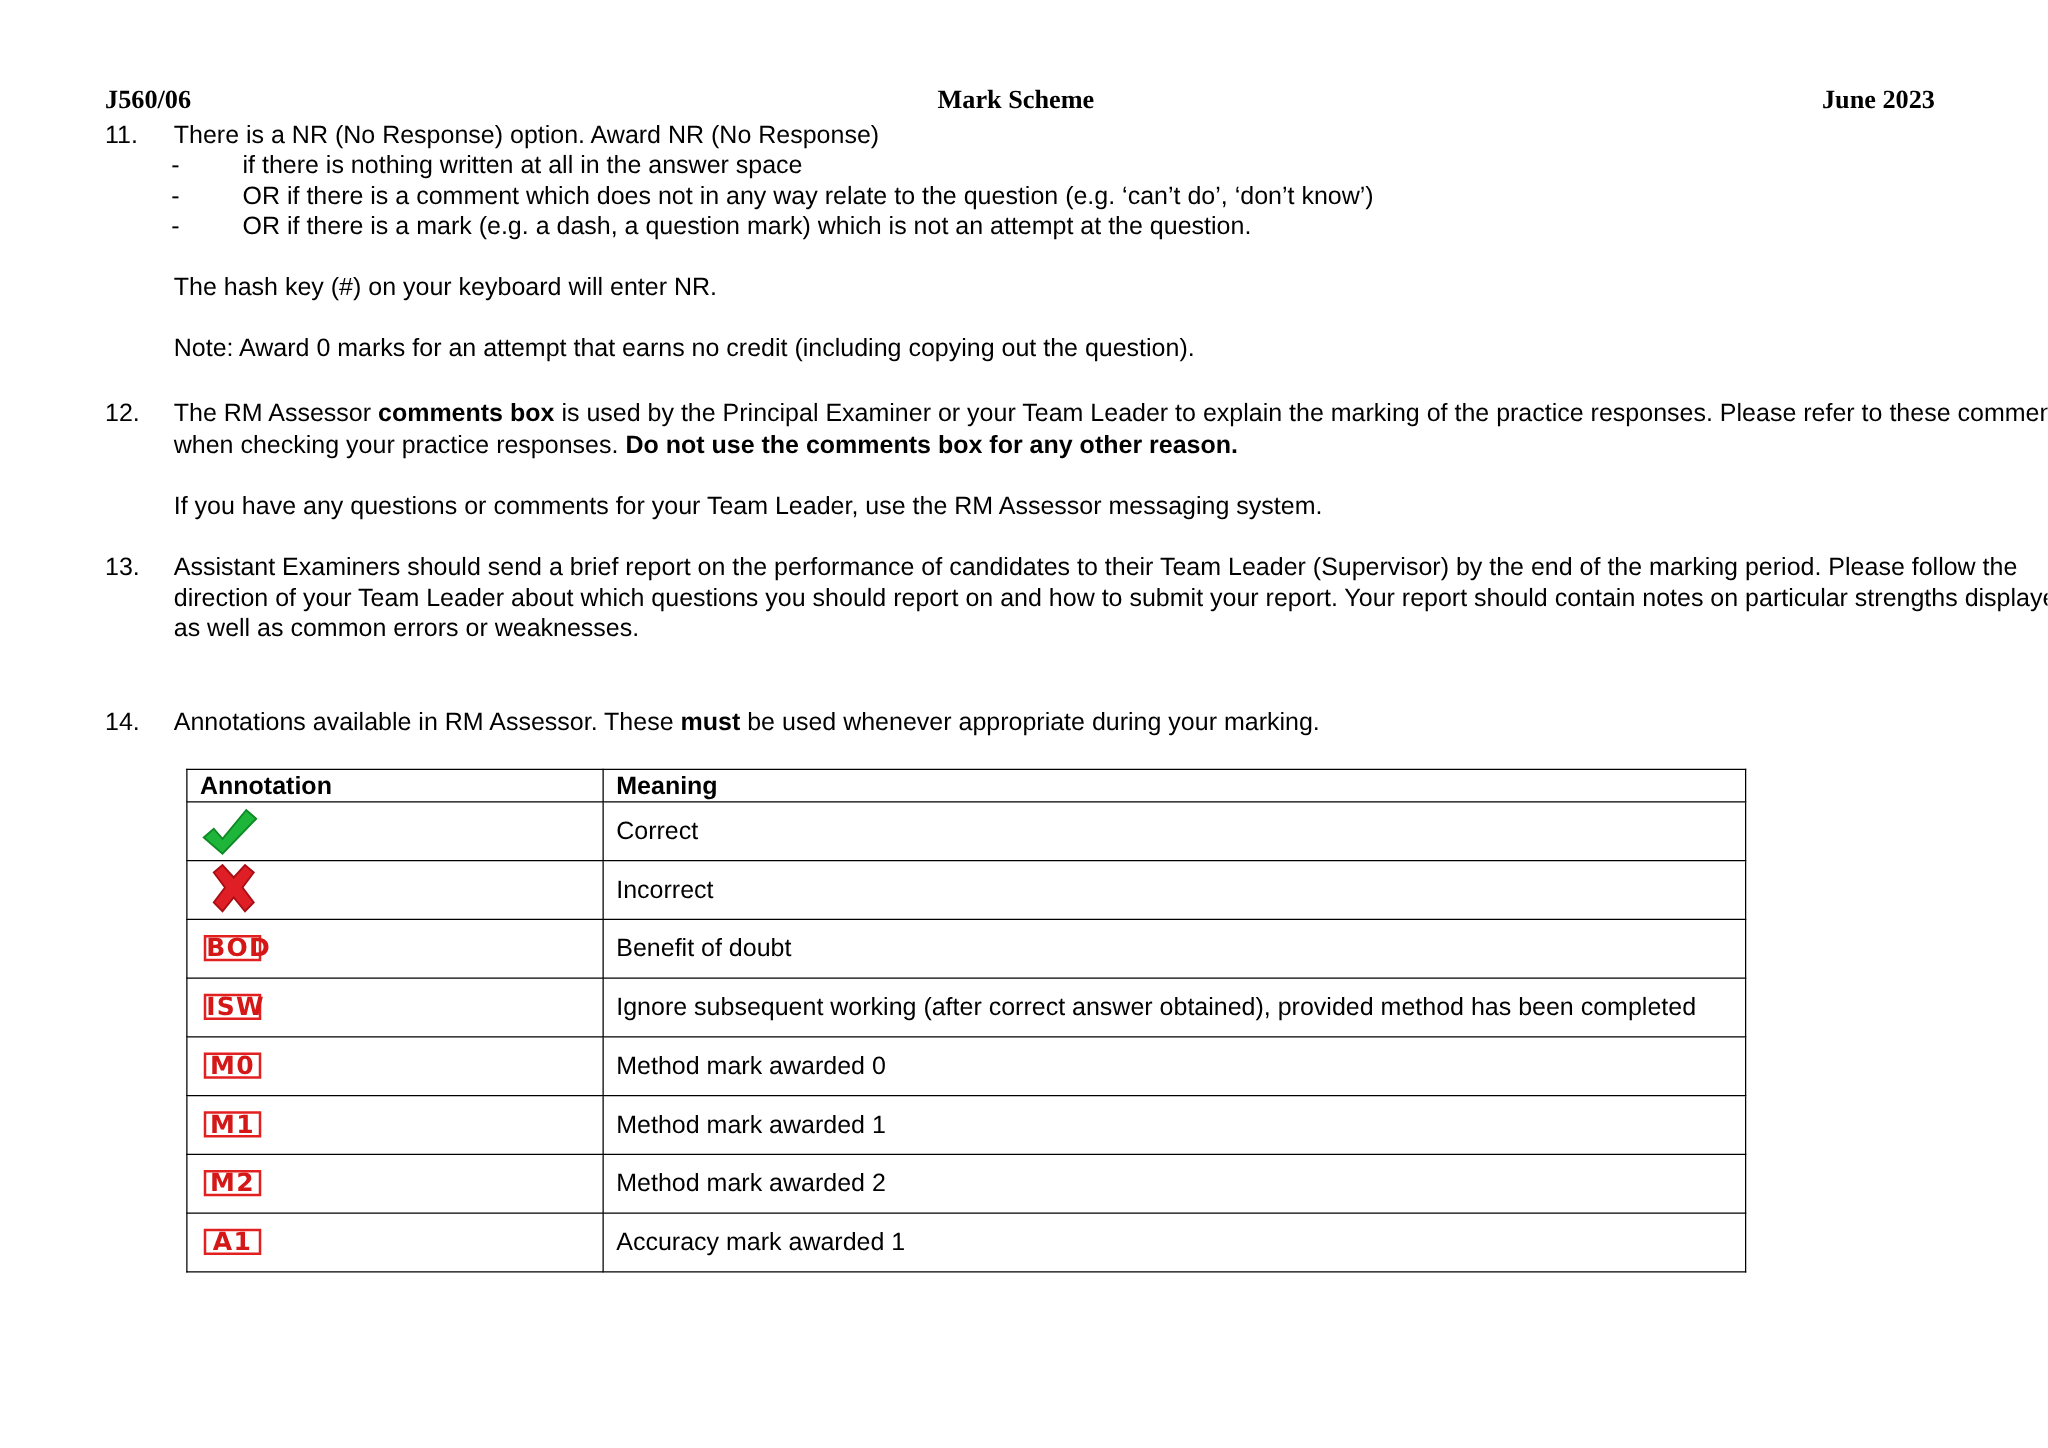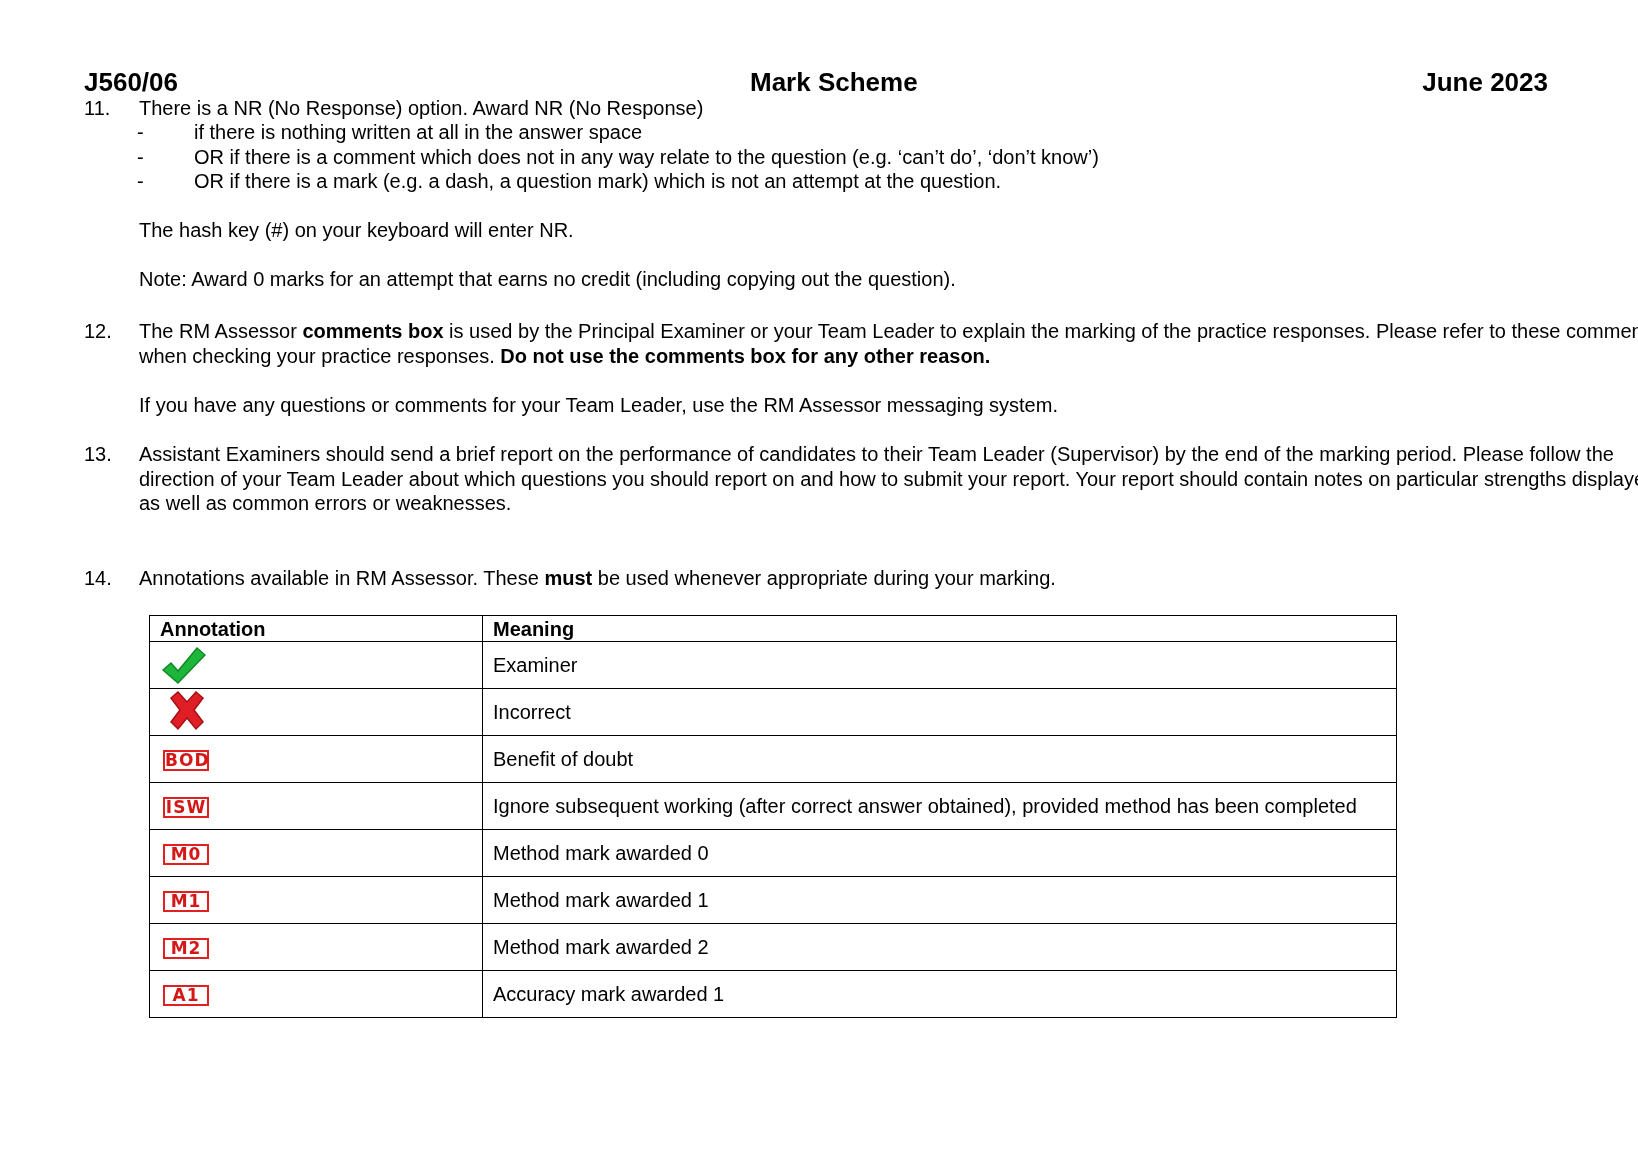--- a/index.html
+++ b/index.html
@@ -1,31 +1,31 @@
 <!DOCTYPE html>
 <html><head>
 <meta charset="utf-8">
 <style>
   html, body { margin:0; padding:0; background:#fff; }
   body { width:1638px; height:1158px; position:relative; overflow:hidden;
          font-family:"Liberation Sans", sans-serif; color:#000; font-size:20px; }
-  .hdr { position:absolute; top:67px; font-weight:bold; font-size:26px; }
+  .hdr { position:absolute; top:67px; font-weight:bold; font-size:21px;font-family:Liberation Serif, serif; }
   .p { position:absolute; left:84px; right:0; line-height:24.5px; }
   .num { position:absolute; left:0; }
   .body { position:absolute; left:55px; width:1520px; }
   .dash { position:absolute; left:53px; }
   .dtext { position:absolute; left:110px; }
   table { position:absolute; left:149px; top:615px; width:1248px;
           border-collapse:collapse; font-size:20px; }
   td, th { border:1.5px solid #000; padding:0 10px; text-align:left; vertical-align:middle; }
   th { height:24px; font-weight:bold; padding-top:1px; }
   td { height:46px; }
   td.c1 { width:312px; }
   .badge { display:inline-block; border:2px solid #e32020; color:#d41818; font-weight:bold;
-           font-family:"DejaVu Sans", sans-serif; font-size:17px; line-height:17px;
+           font-family:"DejaVu Sans", sans-serif; font-size:20px; line-height:17px;
            width:42px; text-align:center; letter-spacing:1px; margin-left:3px; }
   svg { display:block; }
 </style>
 </head>
 <body>
 
 <div class="hdr" style="left:84px">J560/06</div>
 <div class="hdr" style="left:750px">Mark Scheme</div>
 <div class="hdr" style="right:90px">June 2023</div>
 
@@ -73,21 +73,21 @@
       <tr>
     <th>Annotation</th>
     <th>Meaning</th>
   </tr>
   <tr>
     <td class="c1">
       <svg width="46" height="42" viewBox="0 0 46 42">
         <path d="M3 26 L11 19 L18 27 L37 4 L45 11 L18 39 Z" fill="#1db63a" stroke="#0e8a25" stroke-width="1.5"></path>
       </svg>
     </td>
-    <td>Examiner</td>
+    <td>Correct</td>
   </tr>
   <tr>
     <td class="c1">
       <svg width="46" height="42" viewBox="0 0 46 42" style="margin-left:5px">
         <path d="M6 7 L13 1 L22 11 L31 1 L38 7 L29 19 L38 31 L31 38 L22 27 L13 38 L6 31 L15 19 Z" fill="#e01e26" stroke="#a80f15" stroke-width="1.5"></path>
       </svg>
     </td>
     <td>Incorrect</td>
   </tr>
   <tr>

